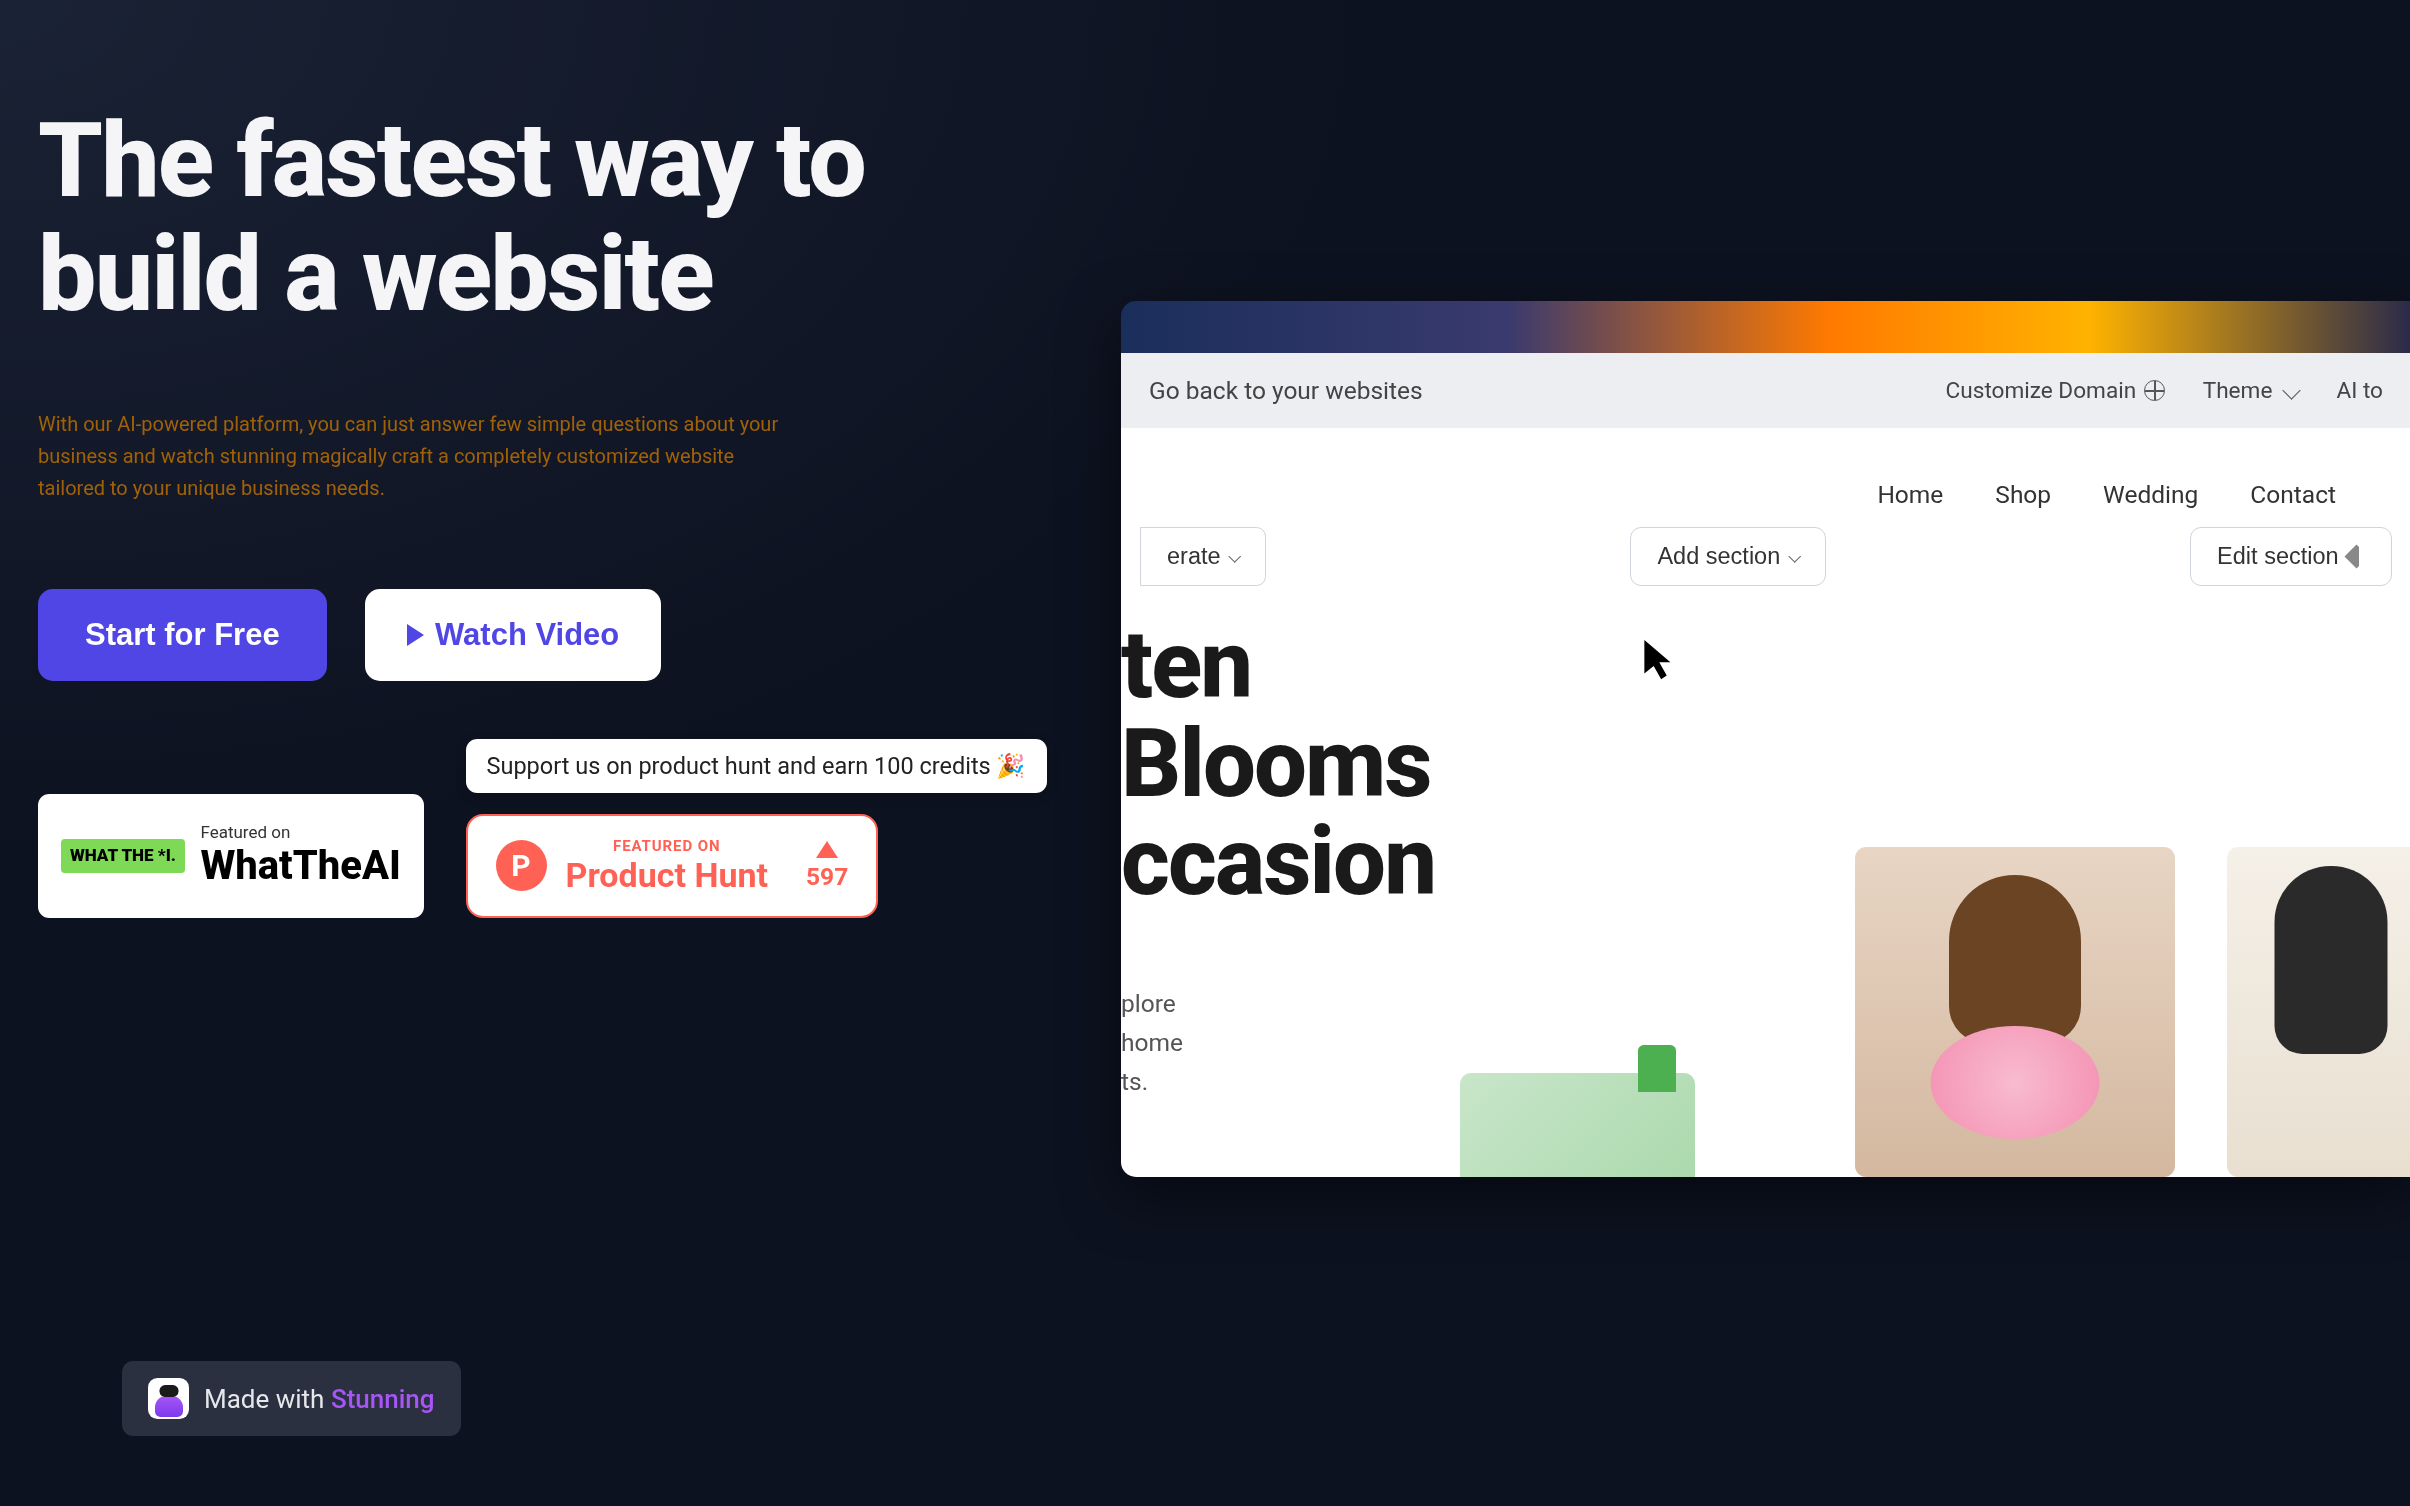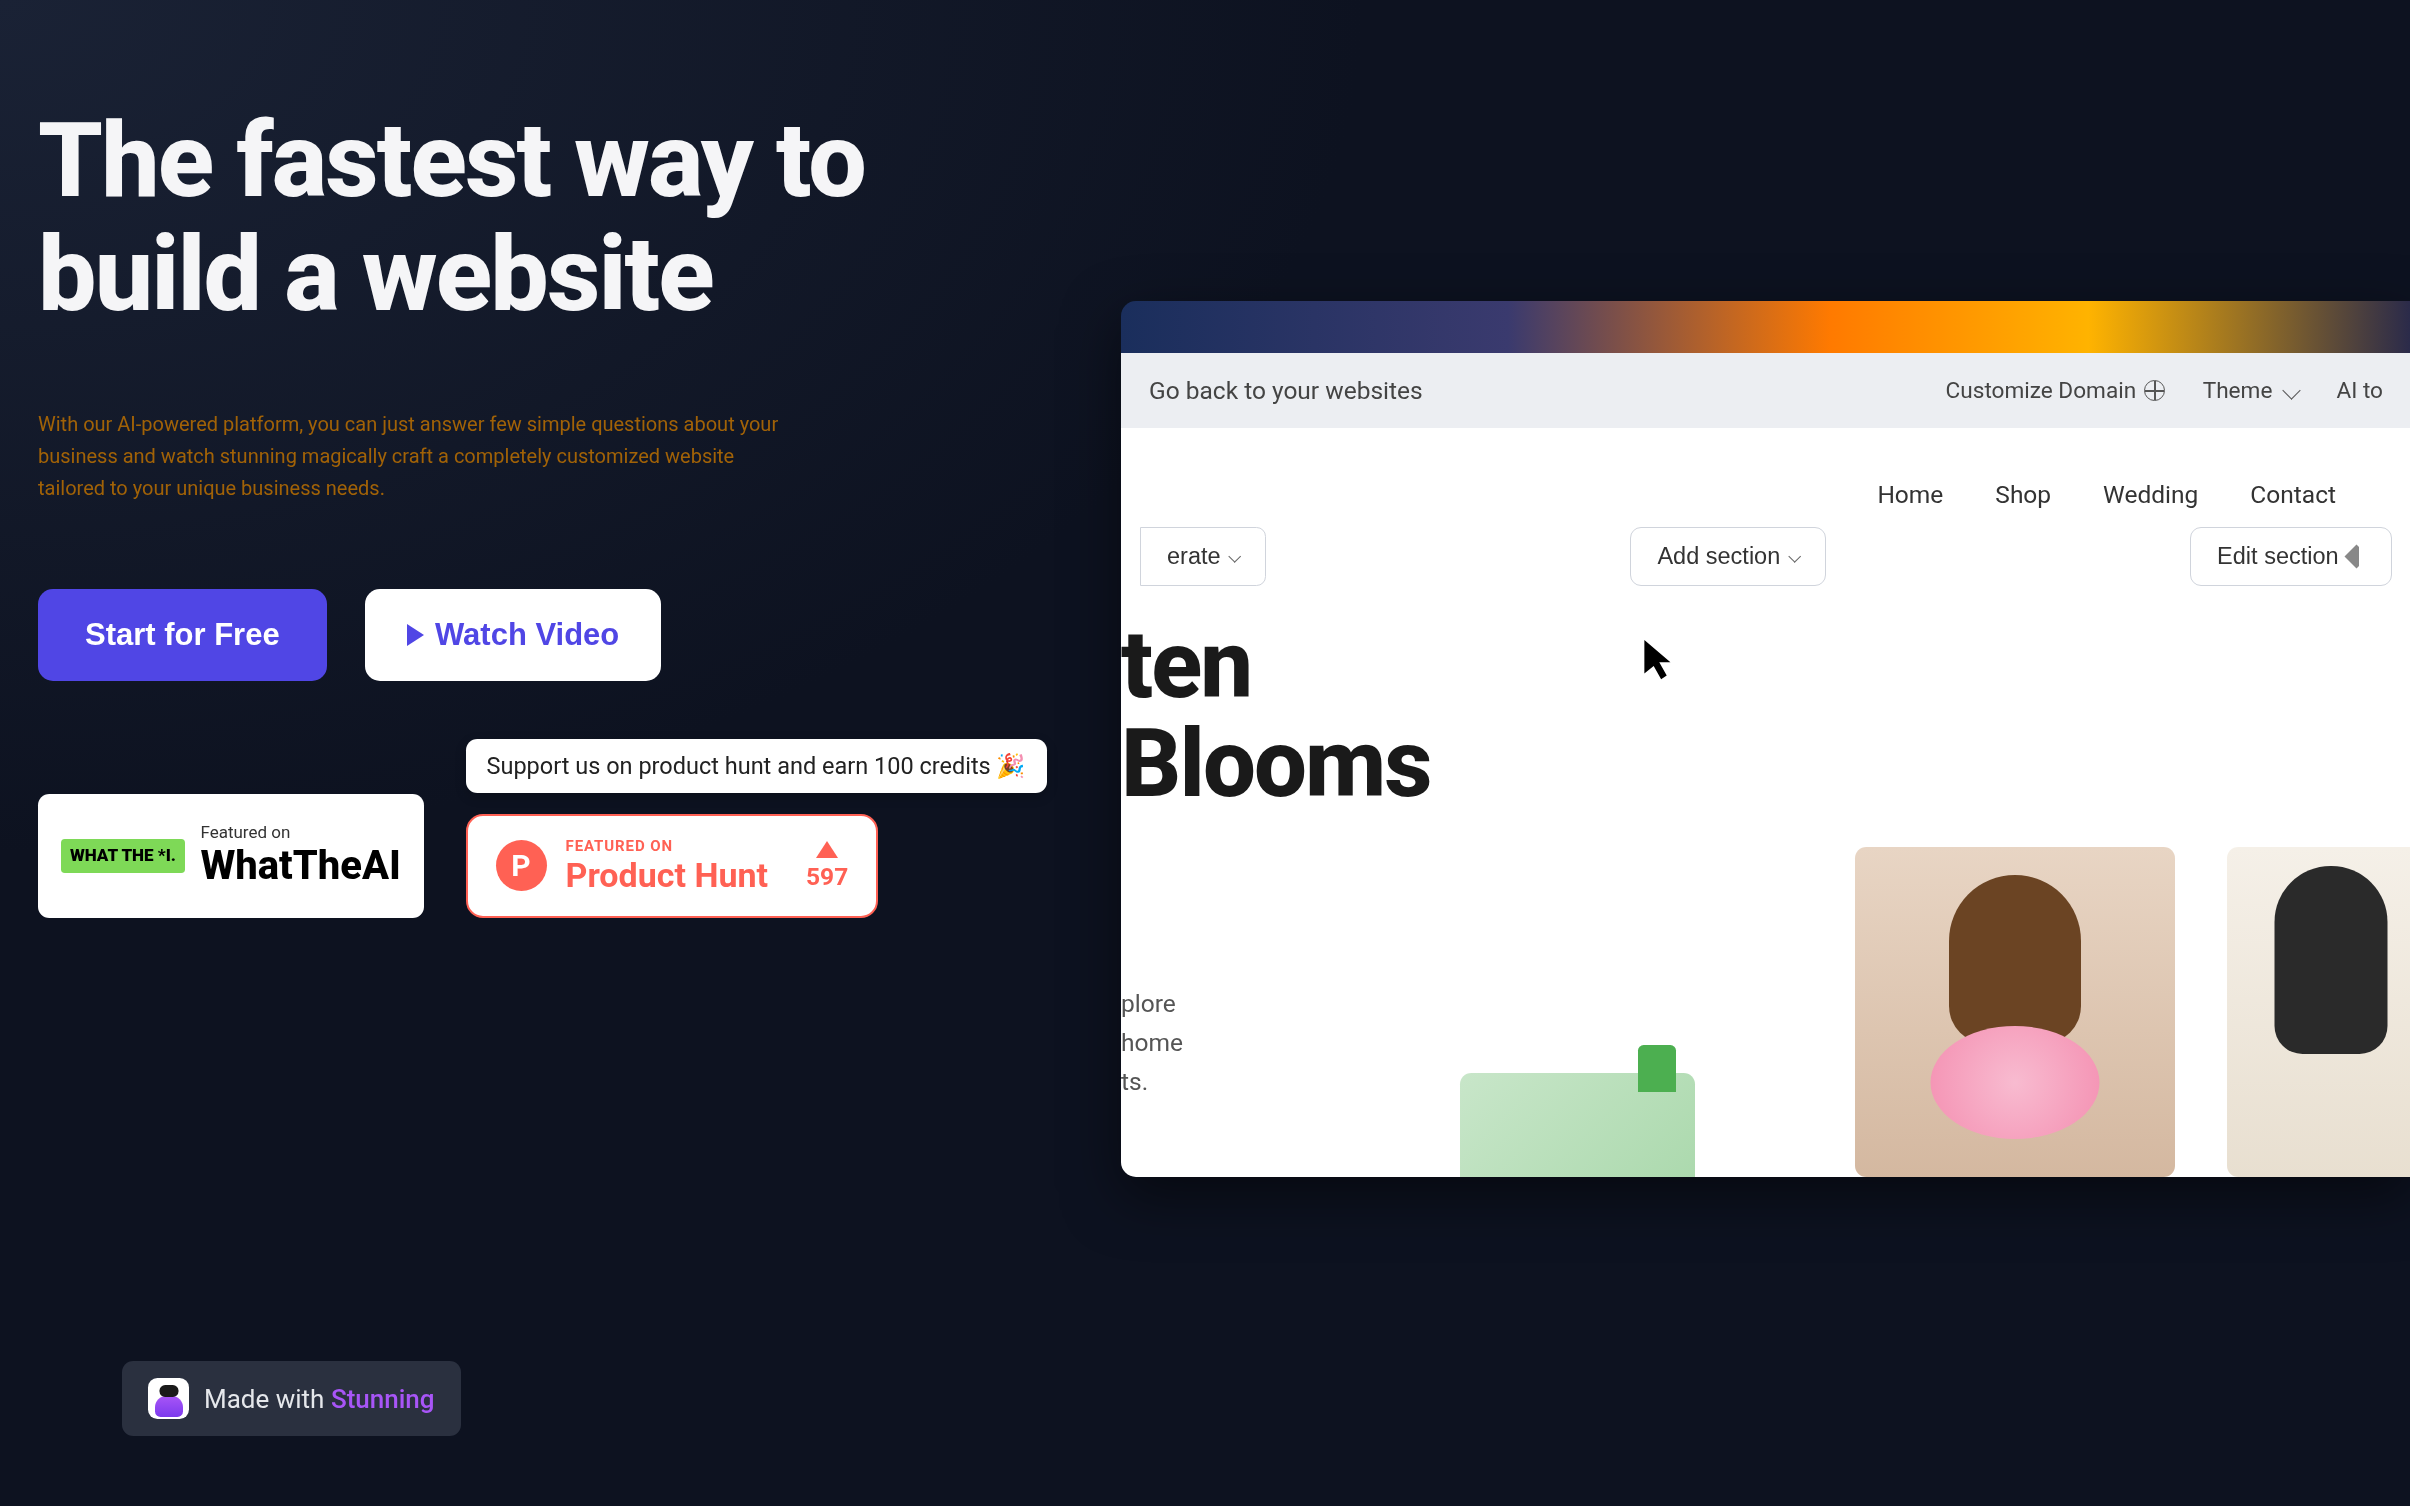--- a/index.html
+++ b/index.html
@@ -89,21 +89,21 @@
   color: #000;
   font-weight: 900;
   font-size: 17px;
   padding: 7.5px 9.4px;
   line-height: 1.1;
   border-radius: 3.8px;
 }
 .wtai-text { display: flex; flex-direction: column; }
 .wtai-small { color: #333; font-size: 17px; }
 .wtai-big { color: #000; font-size: 40px; font-weight: 800; }
-.ph-wrap { position: relative; }
+.ph-wrap { position: relative; text-align: center; }
 .ph-tooltip {
   position: absolute;
   top: -75px;
   left: 0;
   background: #fff;
   color: #222;
   font-size: 23.5px;
   padding: 13px 21px;
   border-radius: 11.3px;
   white-space: nowrap;
@@ -372,20 +372,21 @@
         </button>
       </div>
       <div class="cursor-arrow">
         <svg width="38" height="41" viewBox="0 0 20 22">
             <path d="M0 0 L0 18 L5 14 L9 21 L12 19 L8 12 L14 12 Z" fill="#000"></path>
           </svg>
       </div>
       <div class="site-hero-text">
         <div>ten</div>
         <div> Blooms</div>
+        <div>ccasion</div>
       </div>
       <div class="site-hero-sub">
         <div>plore</div>
         <div>home</div>
         <div>ts.</div>
       </div>
       <div class="photo-card photo1"></div>
       <div class="photo-card photo2"></div>
       <div class="photo-card photo3"></div>
     </div>

